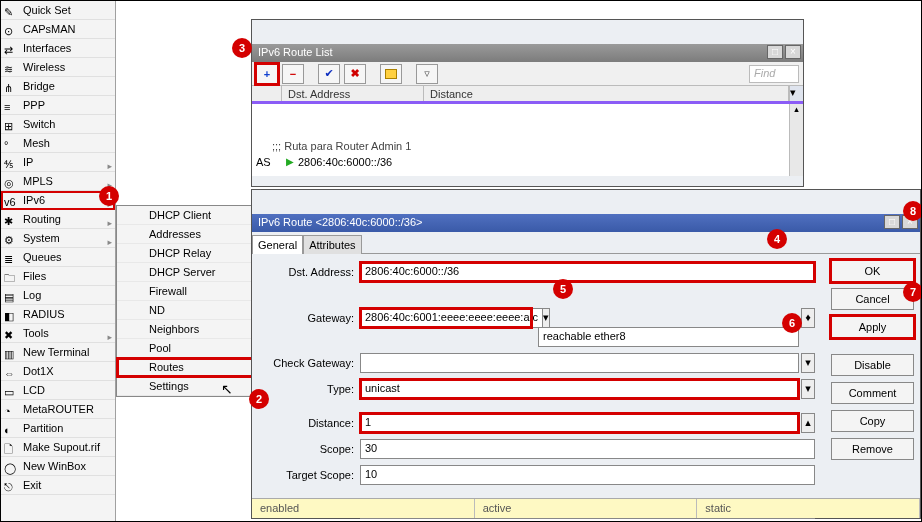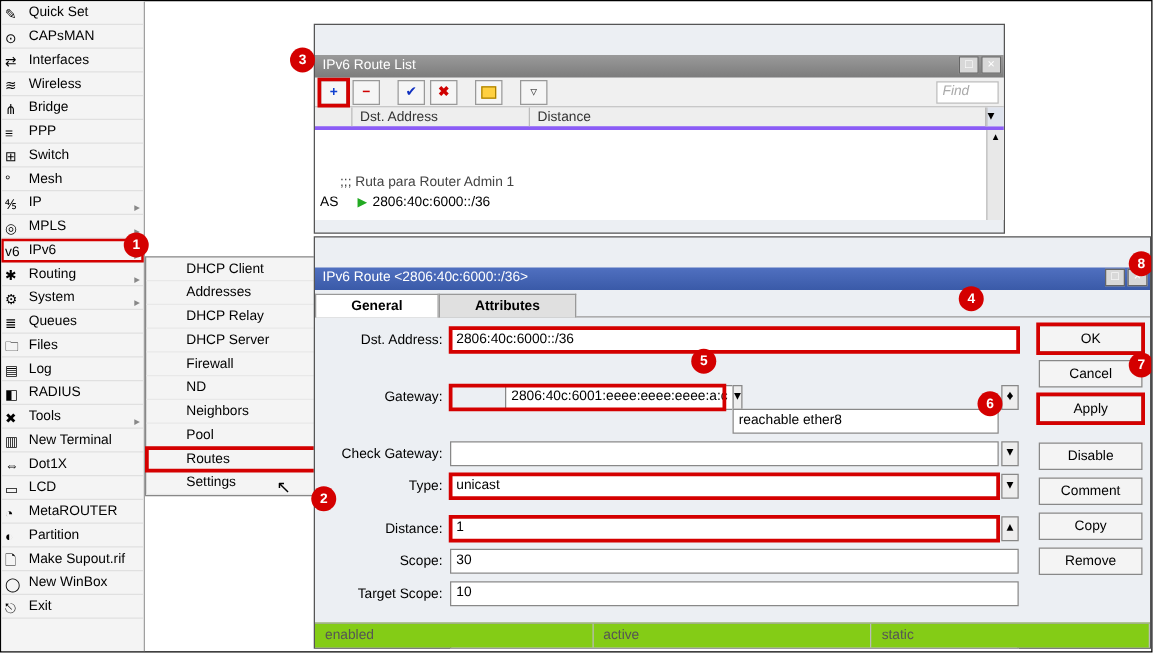--- a/index.html
+++ b/index.html
@@ -29,34 +29,34 @@
   .find{margin-left:auto;width:50px;height:18px;border:1px solid #bbb;background:#fff;color:#aaa;font-style:italic;padding:1px 4px;}
   .gridhead{height:18px;background:#eee;border-bottom:3px solid #8b5cf6;display:flex;}
   .gh-col{border-right:1px solid #bbb;padding:2px 6px;color:#333;}
   .gridbody{background:#fff;height:72px;position:relative;}
   .comment{position:absolute;left:20px;top:36px;color:#444;}
   .row1{position:absolute;left:4px;top:52px;display:flex;color:#000;}
   .row1 span{white-space:nowrap;}
   
   .win2{left:250px;top:188px;width:670px;height:330px;background:#eceff3;}
   .tabs{display:flex;border-bottom:1px solid #999;background:#eceff3;}
-  .tab{padding:3px 28px;border:1px solid #999;border-bottom:none;background:#fff;margin-top:2px;position:relative;top:1px;font-weight:bold;}
+  .tab{padding:3px 5px;border:1px solid #999;border-bottom:none;background:#fff;margin-top:2px;position:relative;top:1px;}
   .tab.inactive{background:#e0e0e0;}
   .formwrap{display:flex;}
   .formcol{flex:1;padding:8px 10px;}
   .btncol{width:95px;padding:6px 6px;display:flex;flex-direction:column;gap:6px;}
   .wbtn{height:22px;border:1px solid #888;background:#f4f4f4;text-align:center;line-height:20px;}
   .wbtn.rb{outline:3px solid #d40000;outline-offset:-1px;}
   .frow{display:flex;align-items:center;margin-bottom:6px;}
   .flabel{width:98px;text-align:right;padding-right:6px;}
   .finput{flex:1;height:20px;border:1px solid #888;background:#fff;padding:2px 4px;}
   .wide{outline:3px solid #d40000;outline-offset:-2px;}
   .drop{width:14px;height:20px;border:1px solid #888;background:#eee;text-align:center;line-height:16px;}
   .sidebtn{width:14px;height:20px;border:1px solid #888;background:#eee;text-align:center;line-height:16px;margin-left:2px;}
-  .statusbar{position:absolute;left:0;bottom:0;height:20px;width:100%;background:#84cc16;border-top:1px solid #aaa;display:flex;}
+  .statusbar{position:absolute;left:0;bottom:0;height:20px;width:100%;background:#fef9c3;border-top:1px solid #aaa;display:flex;}
   .scell{flex:1;border-right:1px solid #bbb;padding:3px 8px;color:#555;}
   
   .i-plus{color:#1040d0;font-weight:bold;}
   .i-minus{color:#d00000;font-weight:bold;}
   .i-check{color:#1030c0;}
   .i-x{color:#d00000;font-weight:bold;}
   .i-note{width:12px;height:10px;background:#ffd040;border:1px solid #aa8000;}
   .i-funnel{color:#555;}
   .play{color:#22aa22;font-size:10px;}
   .dkcell{width:14px;background:#dfe4ee;border-left:1px solid #bbb;}
@@ -171,21 +171,21 @@
     <div class="tab inactive"><span>Attributes</span></div>
   </div>
   <div class="formwrap">
     <div class="formcol">
       <div class="frow">
         <div class="flabel">Dst. Address:</div>
         <div class="finput wide"><span>2806:40c:6000::/36</span></div>
       </div>
       <div class="frow">
         <div class="flabel">Gateway:</div>
-        <div style="width:220px;display:flex;padding-left:44px;" class="wide">
+        <div style="width:172px;display:flex;" class="wide">
           <div class="finput" style="border-right:none;"><span>2806:40c:6001:eeee:eeee:eeee:a:c</span></div>
           <div class="drop">▾</div>
         </div>
         <div class="finput" style="margin-left:6px;margin-top:39px;"><span>reachable ether8</span></div>
         <div class="sidebtn">♦</div>
       </div>
       <div class="frow">
         <div class="flabel">Check Gateway:</div>
         <div class="finput"></div>
         <div class="sidebtn">▾</div>

